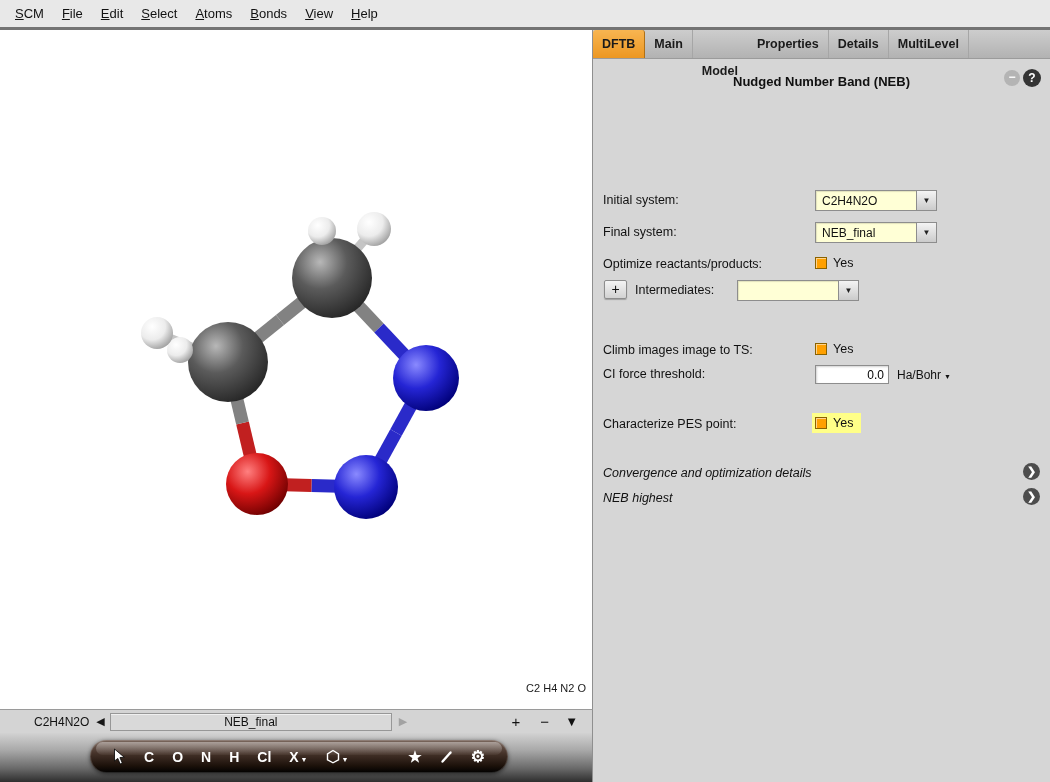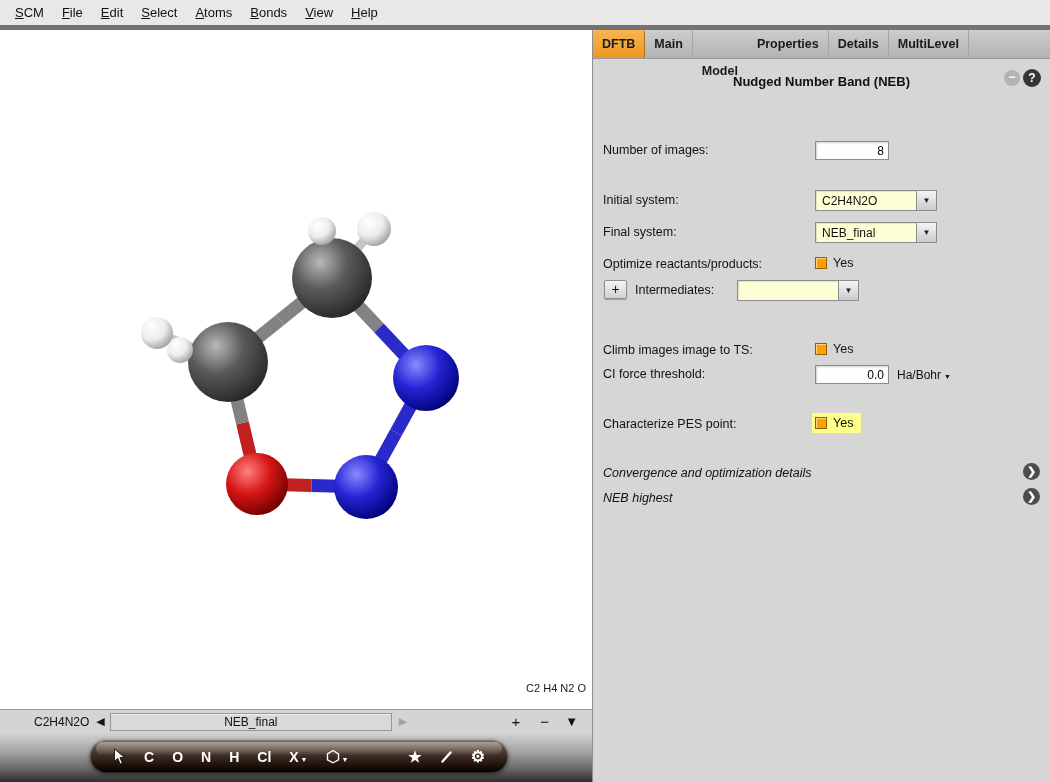--- a/index.html
+++ b/index.html
@@ -1,21 +1,21 @@
 <!DOCTYPE html>
 <html><head>
 <meta charset="utf-8">
 <style>
   * { margin:0; padding:0; box-sizing:border-box; }
   html,body { width:1050px; height:782px; overflow:hidden; }
   body { font-family:"Liberation Sans", sans-serif; background:#d6d6d6; position:relative; color:#111; }
 
   
   .menubar { position:absolute; left:0; top:0; width:1050px; height:30px; background:#e8e8e8;
-             border-bottom:5px solid #737373; display:flex; align-items:center; padding-left:6px; }
+             border-bottom:3px solid #737373; display:flex; align-items:center; padding-left:6px; }
   .menu-item { display:inline-block; padding:5px 9px; font-size:13px; color:#111; cursor:default; }
   .menu-item::first-letter { text-decoration:underline; }
 
   
   .viewer { position:absolute; left:0; top:30px; width:593px; height:679px; background:#ffffff;
             border-right:1px solid #8f8f8f; }
   .viewer svg { display:block; }
   .formula { position:absolute; right:6px; bottom:15px; font-size:11px; color:#1a1a1a; }
 
   
@@ -233,24 +233,20 @@
       </span>
   </div>
 
   <div class="titlerow">
     <span class="title">Nudged Number Band (NEB)</span>
   </div>
   <span class="icon-minus">−</span>
   <span class="icon-help">?</span>
 
 
-  <div class="row" style="top:110px">
-    <span class="lbl">Number of images:</span>
-    <input class="num-input" value="8" style="">
-  </div>
 
   <div class="row" style="top:160px">
     <span class="lbl">Initial system:</span>
     <span class="combo">
       <span class="combo-field">C2H4N2O</span>
       <span class="combo-btn">▼</span>
     </span>
   </div>
 
   <div class="row" style="top:192px">

